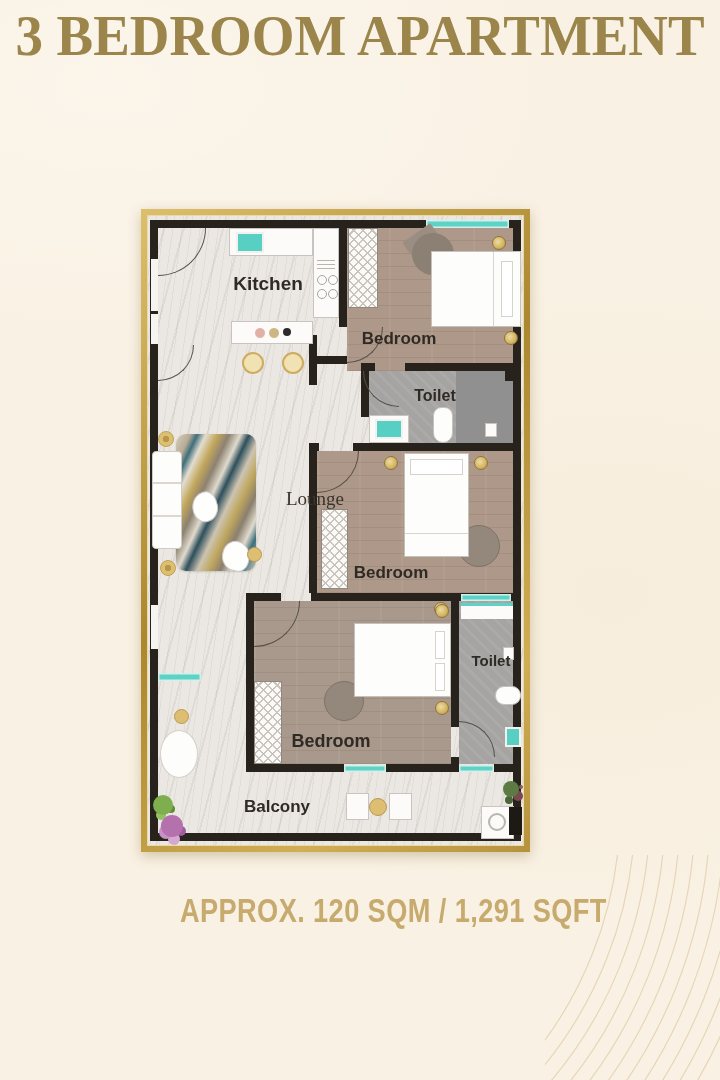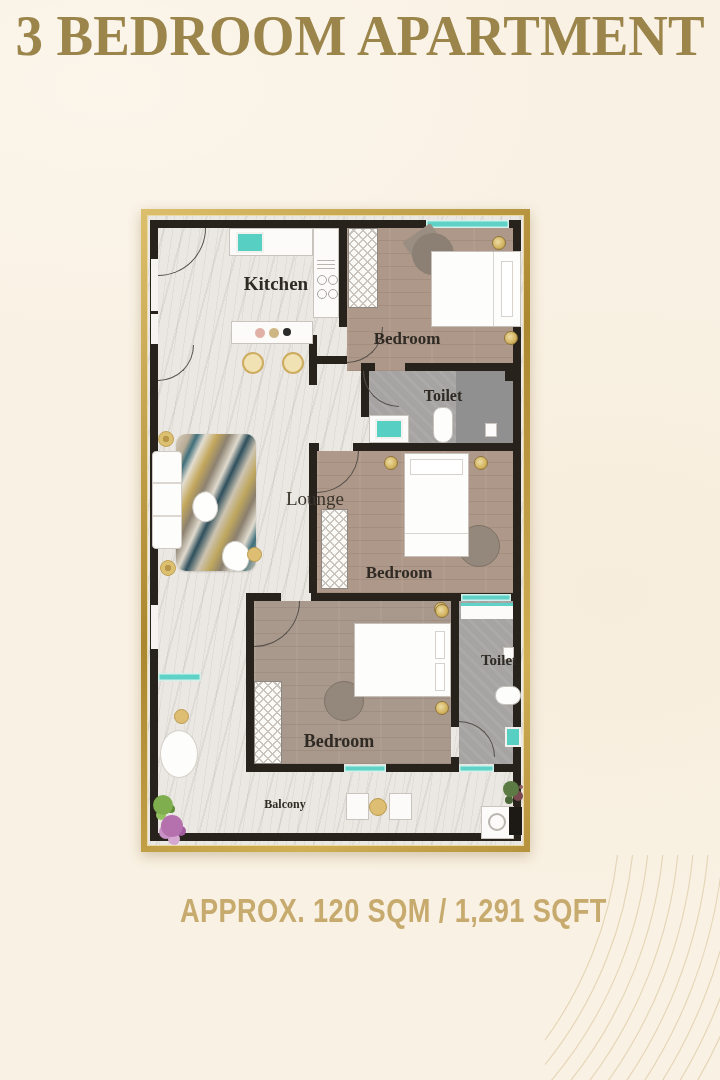--- a/index.html
+++ b/index.html
@@ -66,22 +66,22 @@
     background:radial-gradient(circle at 40% 40%, #ecdca4, #d3b35f 60%, #a98c3e);}
   .stool{width:22px;height:22px;border-radius:50%;background:#f1e2b4;border:2px solid #cdab5f;box-sizing:border-box;}
   .fan{border-radius:50%;border:1px solid #c1a052;box-sizing:border-box;
     background:radial-gradient(circle, #b89549 0 3px, #dcc072 3px);}
   .circ{border-radius:50%;}
   .arc{box-sizing:border-box;border:0 solid #55504a;}
   .arc-br{border-right:1.5px solid #55504a;border-bottom:1.5px solid #55504a;border-bottom-right-radius:100%;}
   .arc-bl{border-left:1.5px solid #55504a;border-bottom:1.5px solid #55504a;border-bottom-left-radius:100%;}
   .arc-tr{border-top:1.5px solid #55504a;border-right:1.5px solid #55504a;border-top-right-radius:100%;}
   .rlabel{
-    font-family:Liberation Serif, serif;font-weight:700;
-    color:#2f2a24;text-align:center;white-space:nowrap;padding-left:8px;
+    font-family:Liberation Sans, sans-serif;font-weight:700;
+    color:#2f2a24;text-align:center;white-space:nowrap;
   }
   .rlabel-serif{
     font-family:"Liberation Serif","DejaVu Serif",serif;font-weight:400;
     color:#3a342c;text-align:center;white-space:nowrap;
   }
   .sofa{
     background:#fdfdfb;border:1px solid #cfcbc4;border-radius:4px;box-sizing:border-box;
     background-image:repeating-linear-gradient(0deg, transparent 0 31px, #dcd8d1 31px 33px);
   }
   .rug{
@@ -243,18 +243,18 @@
     <div class="abs" style="left:362px;top:592px;width:13px;height:28px;background:#1d1a16;"></div>
     <div class="abs circ" style="left:356px;top:566px;width:16px;height:16px;background:#5c7a44;box-shadow:7px 7px 0 -3px #7a4950, -2px 11px 0 -4px #4a6638, 10px -2px 0 -6px #8a5a62;"></div>
 
     <div class="abs rlabel" style="left:61px;top:58px;width:120px;font-size:19px;">Kitchen</div>
     <div class="abs rlabel" style="left:192px;top:114px;width:120px;font-size:17px;">Bedroom</div>
     <div class="abs rlabel" style="left:238px;top:172px;width:100px;font-size:16px;">Toilet</div>
     <div class="abs rlabel-serif" style="left:82px;top:273px;width:100px;font-size:19px;margin-left:36px;">Lounge</div>
     <div class="abs rlabel" style="left:184px;top:348px;width:120px;font-size:17px;">Bedroom</div>
     <div class="abs rlabel" style="left:124px;top:516px;width:120px;font-size:18px;">Bedroom</div>
     <div class="abs rlabel" style="left:296px;top:437px;width:96px;font-size:15px;">Toilet</div>
-    <div class="abs rlabel" style="left:70px;top:582px;width:120px;font-size:12px;">Balcony</div>
+    <div class="abs rlabel" style="left:70px;top:582px;width:120px;font-size:17px;">Balcony</div>
 
   </div>
 </div>
 
 <div class="abs footer">APPROX. 120 SQM / 1,291 SQFT</div>
 
 </body></html>

